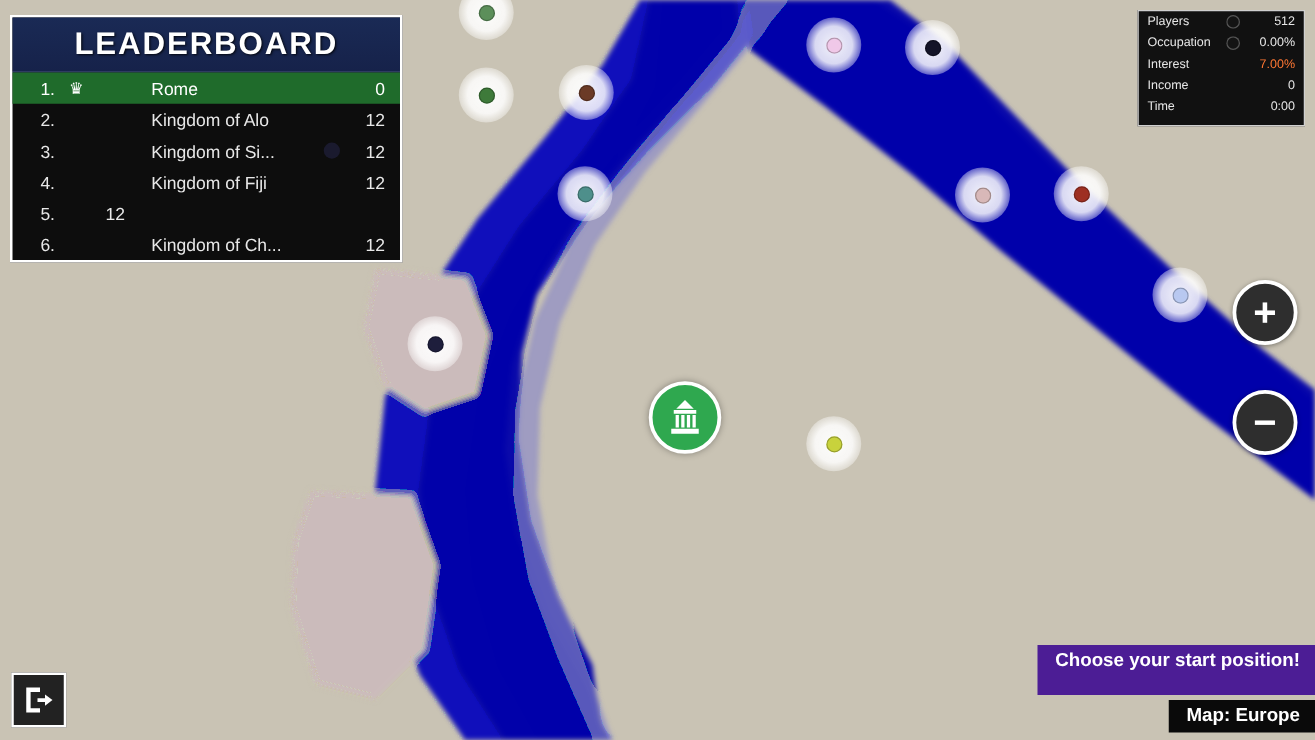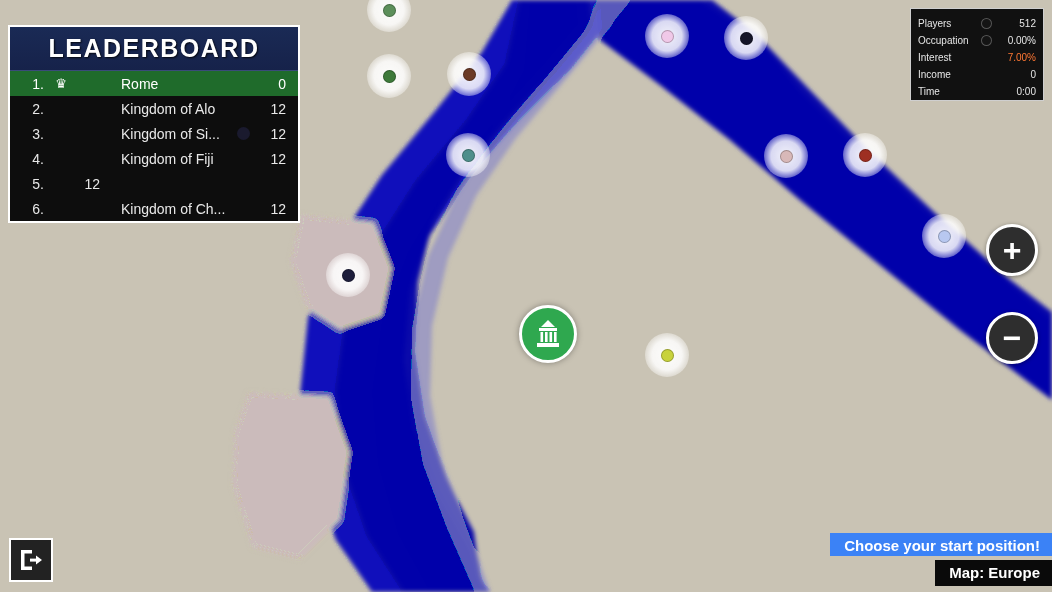--- a/index.html
+++ b/index.html
@@ -44,22 +44,22 @@
     border-radius: 50%;
     background: #2fa84f;
     border: 3px solid #ffffff;
     display: flex; align-items: center; justify-content: center;
     box-shadow: 0 0 6px rgba(0,0,0,0.35);
   }
 
   
   #leaderboard {
     position: absolute;
-    left: 8px; top: 25px;
-    width: 292px;
+    left: 8px; top: 12px;
+    width: 314px;
     background: #0d0d0d;
     border: 2px solid #ffffff;
   }
   #leaderboard-title {
     height: 44px;
     background: linear-gradient(180deg,#1a2a55 0%, #16224a 100%);
     color: #ffffff;
     font-size: 25px;
     font-weight: bold;
     letter-spacing: 1.5px;
@@ -88,21 +88,21 @@
   
   #stats-panel {
     position: absolute;
     right: 8px; top: 8px;
     width: 134px;
     background: #111111;
     border: 1px solid #cfcfcf;
     padding: 3px 0;
   }
   .stat-row {
-    display: flex; align-items: flex-end;
+    display: flex; align-items: flex-start;
     height: 17px;
     padding: 0 7px;
     font-size: 10px;
     color: #e6e6e6;
   }
   .stat-label { flex: 1; }
   .stat-dot {
     width: 11px; height: 11px; border-radius: 50%;
     margin-right: 6px;
     background: #141414;
@@ -136,25 +136,25 @@
     background: #222222;
     border: 2px solid #ffffff;
     display: flex; align-items: center; justify-content: center;
     cursor: pointer;
   }
 
   
   #hint-banner {
     position: absolute;
     right: 0px; bottom: 36px;
-    background: #3b82f6;
+    background: #4c1d95;
     color: #ffffff;
     font-size: 15px;
     font-weight: bold;
-    padding: 4px 12px 2px 14px;
+    padding: 4px 12px 19px 14px;
   }
   #map-banner {
     position: absolute;
     right: 0px; bottom: 6px;
     background: #0a0a0a;
     color: #ffffff;
     font-size: 15px;
     font-weight: bold;
     padding: 4px 12px 5px 14px;
     margin-top: 46px;

